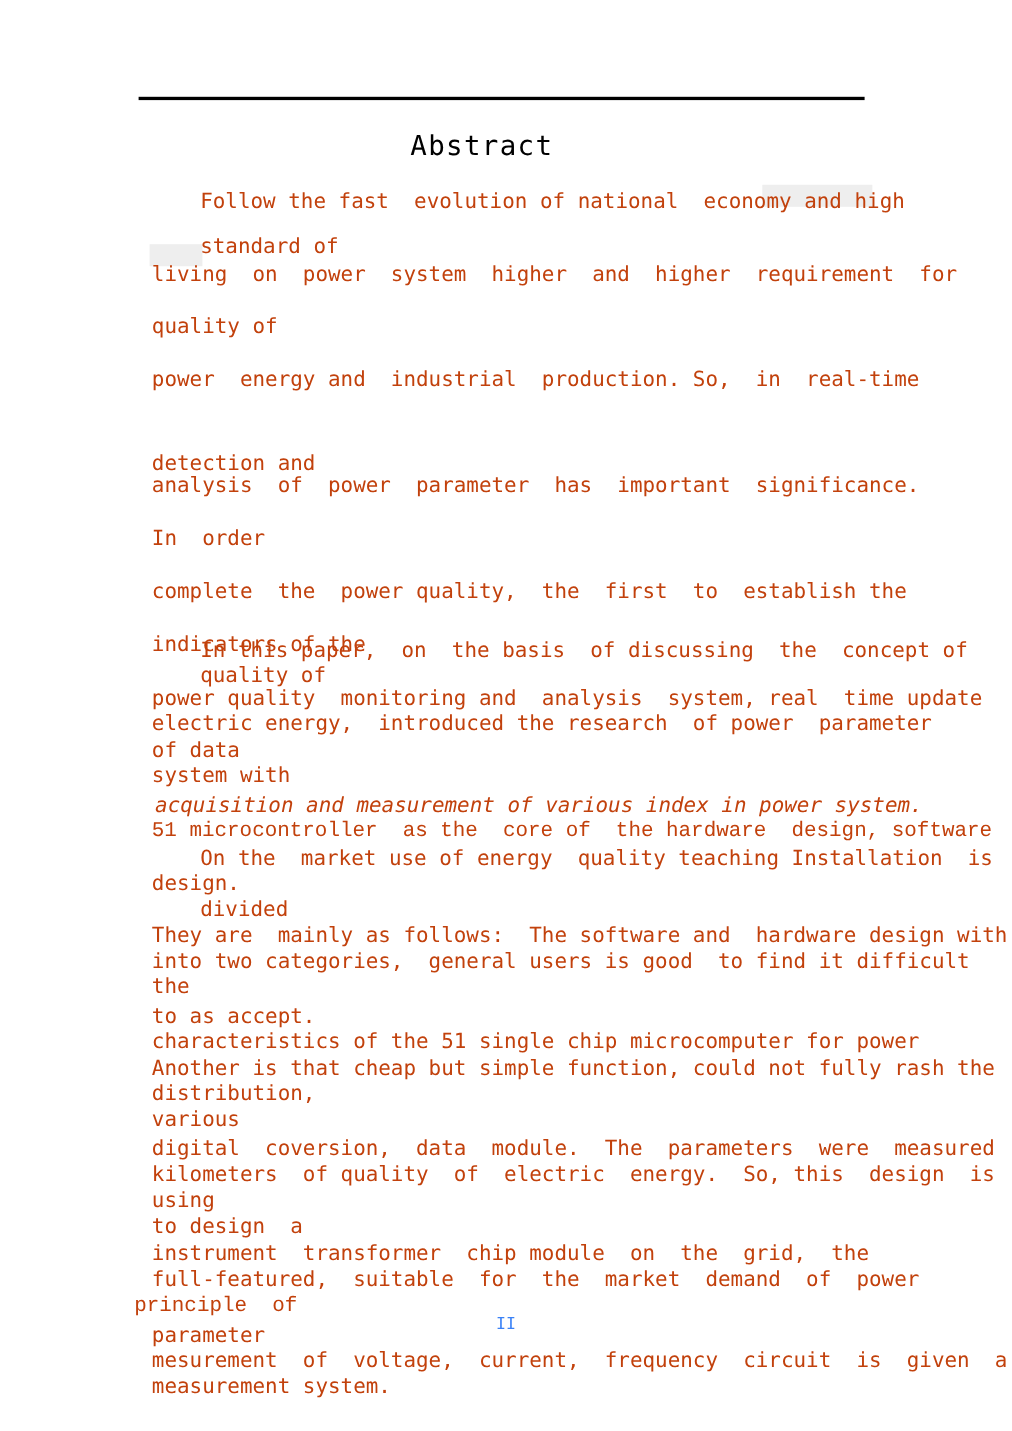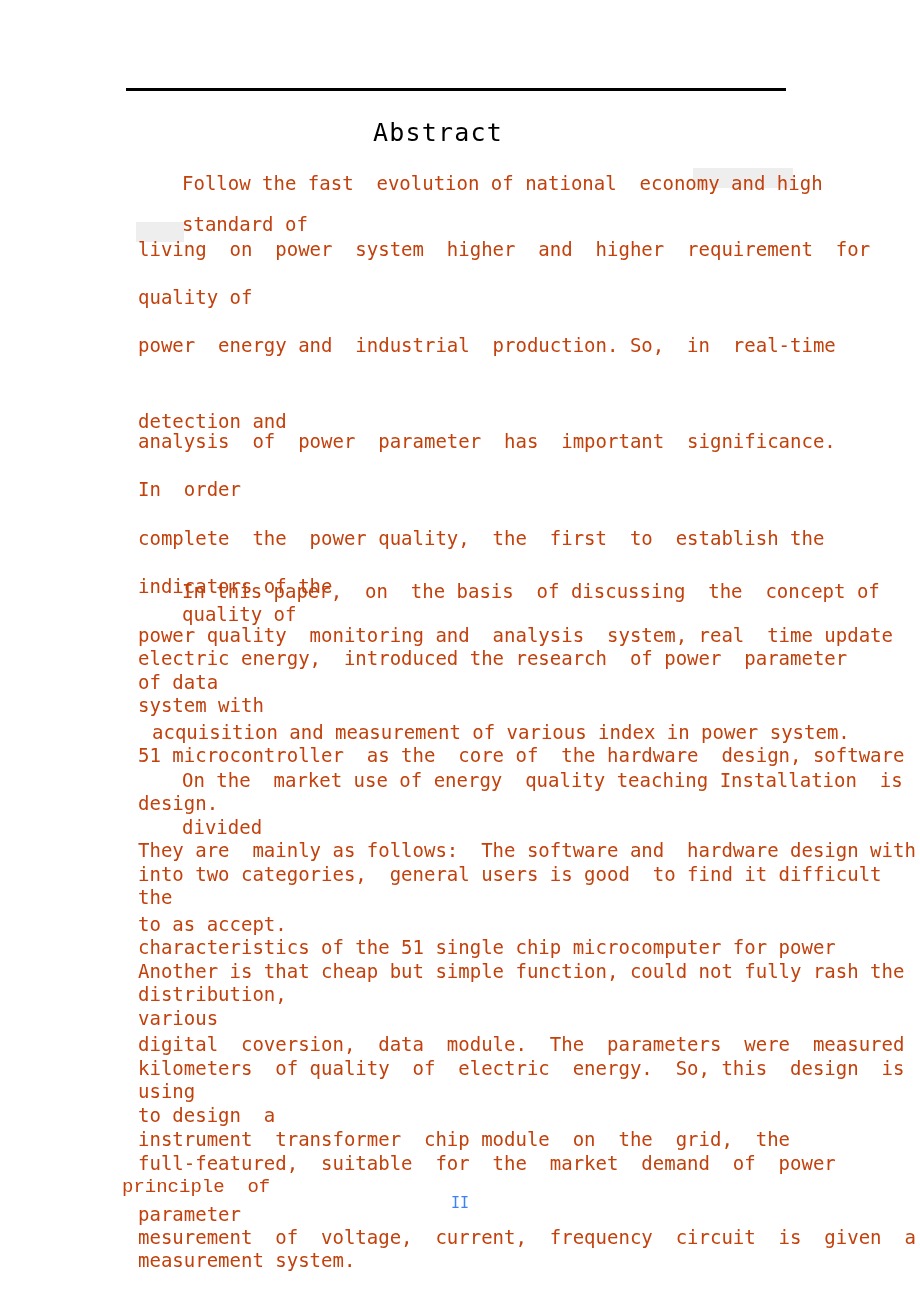--- a/index.html
+++ b/index.html
@@ -99,22 +99,22 @@
       <div class="tline" style="left: 138px; top: 430px;">analysis  of  power  parameter  has  important  significance.</div>
       <div class="tline" style="left: 138px; top: 478px;">In  order</div>
       <div class="tline" style="left: 138px; top: 527px;">complete  the  power quality,  the  first  to  establish the</div>
       <div class="tline" style="left: 138px; top: 575px;">indicators of the</div>
       <div class="tline" style="left: 182px; top: 580px;">In this paper,  on  the basis  of discussing  the  concept of</div>
       <div class="tline" style="left: 182px; top: 603px;">quality of</div>
       <div class="tline" style="left: 138px; top: 624px;">power quality  monitoring and  analysis  system, real  time update</div>
       <div class="tline" style="left: 138px; top: 647px;">electric energy,  introduced the research  of power  parameter</div>
       <div class="tline" style="left: 138px; top: 671px;">of data</div>
       <div class="tline" style="left: 138px; top: 694px;">system with</div>
-      <div class="tline" style="left: 152px; top: 721px;">acquisition and measurement of various index in power system.</div>
-      <div class="tline" style="left: 138px; top: 744px;">51 microcontroller  as the  core of  the hardware  design, software</div>
+      <div class="tline" style="left: 141px; top: 721px; font-style: italic;">acquisition and measurement of various index in power system.</div>
+      <div class="tline" style="left: 138px; top: 744px; font-family: Liberation Mono, monospace;">51 microcontroller  as the  core of  the hardware  design, software</div>
       <div class="tline" style="left: 182px; top: 769px;">On the  market use of energy  quality teaching Installation  is</div>
       <div class="tline" style="left: 138px; top: 792px;">design.</div>
       <div class="tline" style="left: 182px; top: 816px;">divided</div>
       <div class="tline" style="left: 138px; top: 839px;">They are  mainly as follows:  The software and  hardware design with</div>
       <div class="tline" style="left: 138px; top: 863px;">into two categories,  general users is good  to find it difficult</div>
       <div class="tline" style="left: 138px; top: 886px;">the</div>
       <div class="tline" style="left: 138px; top: 913px;">to as accept.</div>
       <div class="tline" style="left: 138px; top: 936px;">characteristics of the 51 single chip microcomputer for power</div>
       <div class="tline" style="left: 138px; top: 960px;">Another is that cheap but simple function, could not fully rash the</div>
       <div class="tline" style="left: 138px; top: 983px;">distribution,</div>

